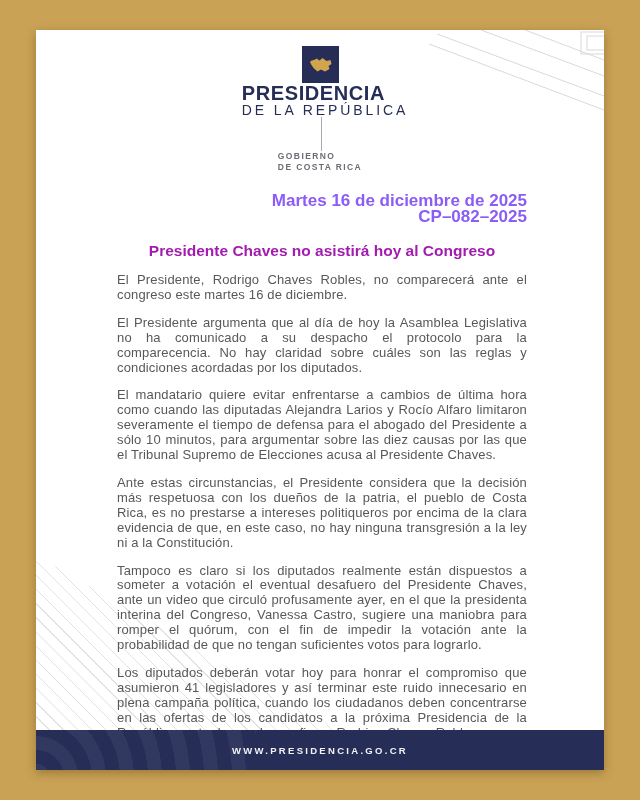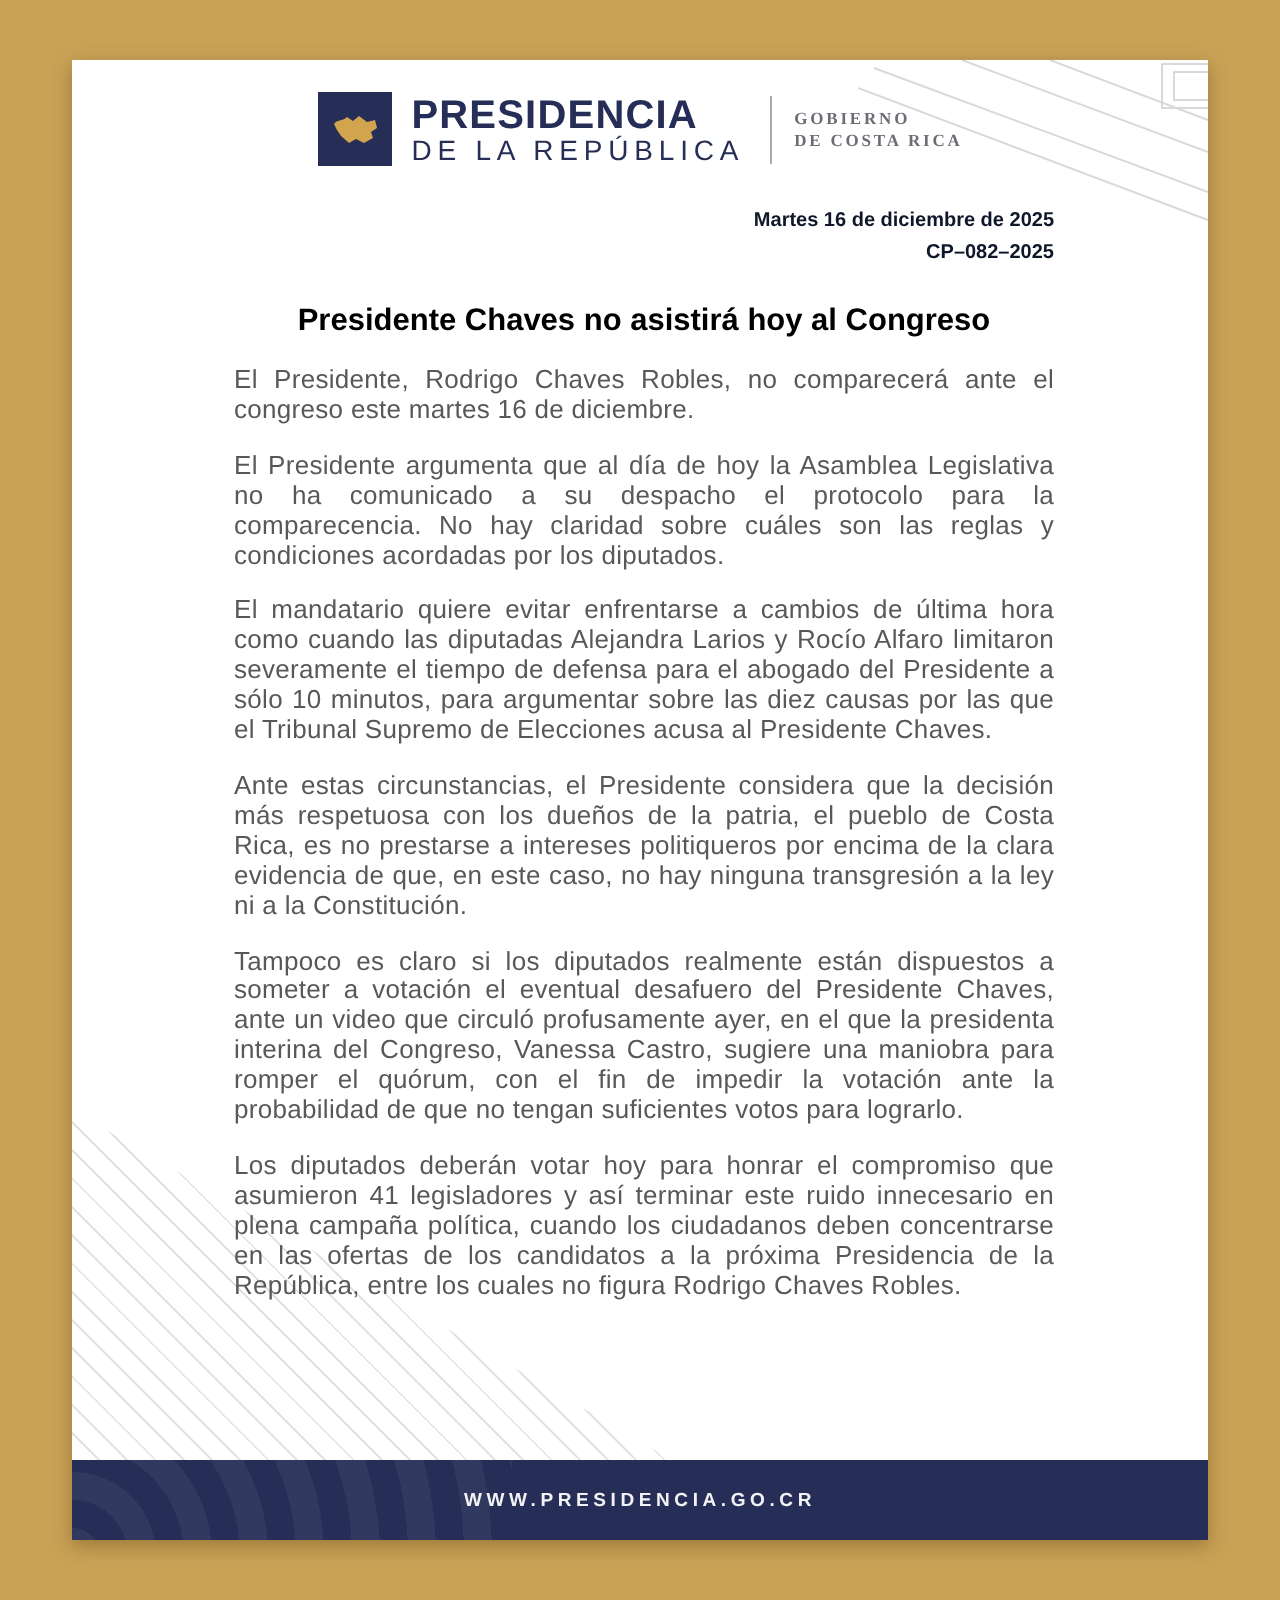--- a/index.html
+++ b/index.html
@@ -28,54 +28,55 @@
     width:300px;height:175px;
     background:repeating-linear-gradient(45deg, transparent 0 9px, #dcdcdc 9px 10px);
     clip-path:polygon(0 0, 0 100%, 100% 100%);
     opacity:.8;
     pointer-events:none;
   }
   .logo-row{
     position:relative;
     display:flex;align-items:center;justify-content:center;
     margin-top:16px;
+    flex-direction:column;
   }
   .logo-square{
     width:37px;height:37px;background:#262e57;
     display:flex;align-items:center;justify-content:center;
     flex:0 0 auto;
   }
   .logo-names{margin-left:10px;}
   .logo-name1{
     font-size:20px;font-weight:bold;color:#262e57;
     letter-spacing:.6px;line-height:20px;
   }
   .logo-name2{
     font-size:14px;color:#262e57;
     letter-spacing:2.9px;line-height:13px;margin-top:1px;
   }
   .logo-divider{
     width:1px;height:34px;background:#a9aab1;margin:0 11px 0 13px;
   }
   .gov-block{
     font-size:8.5px;font-weight:bold;color:#6c6d74;
-    letter-spacing:1.4px;line-height:11px;font-family:Liberation Serif, serif;
+    letter-spacing:1.4px;line-height:11px;
   }
   .content{
     position:relative;
     padding:0 77px 0 81px;
   }
   .date-block{
     text-align:right;margin-top:20px;
-    font-weight:bold;color:#0f172a;
-    font-size:10px;line-height:16px;
+    font-weight:bold;color:#8b5cf6;
+    font-size:17px;line-height:16px;
   }
   .title{
     text-align:center;margin:16px 0 0 0;
-    font-weight:bold;color:#000000;
+    font-weight:bold;color:#a21caf;
     font-size:15.5px;line-height:19px;
   }
   .bodytext p{
     text-align:justify;
     color:#58585b;
     font-size:13px;line-height:14.9px;
     letter-spacing:.15px;
     margin:13px 0 0 0;
   }
   .footer-bar{

